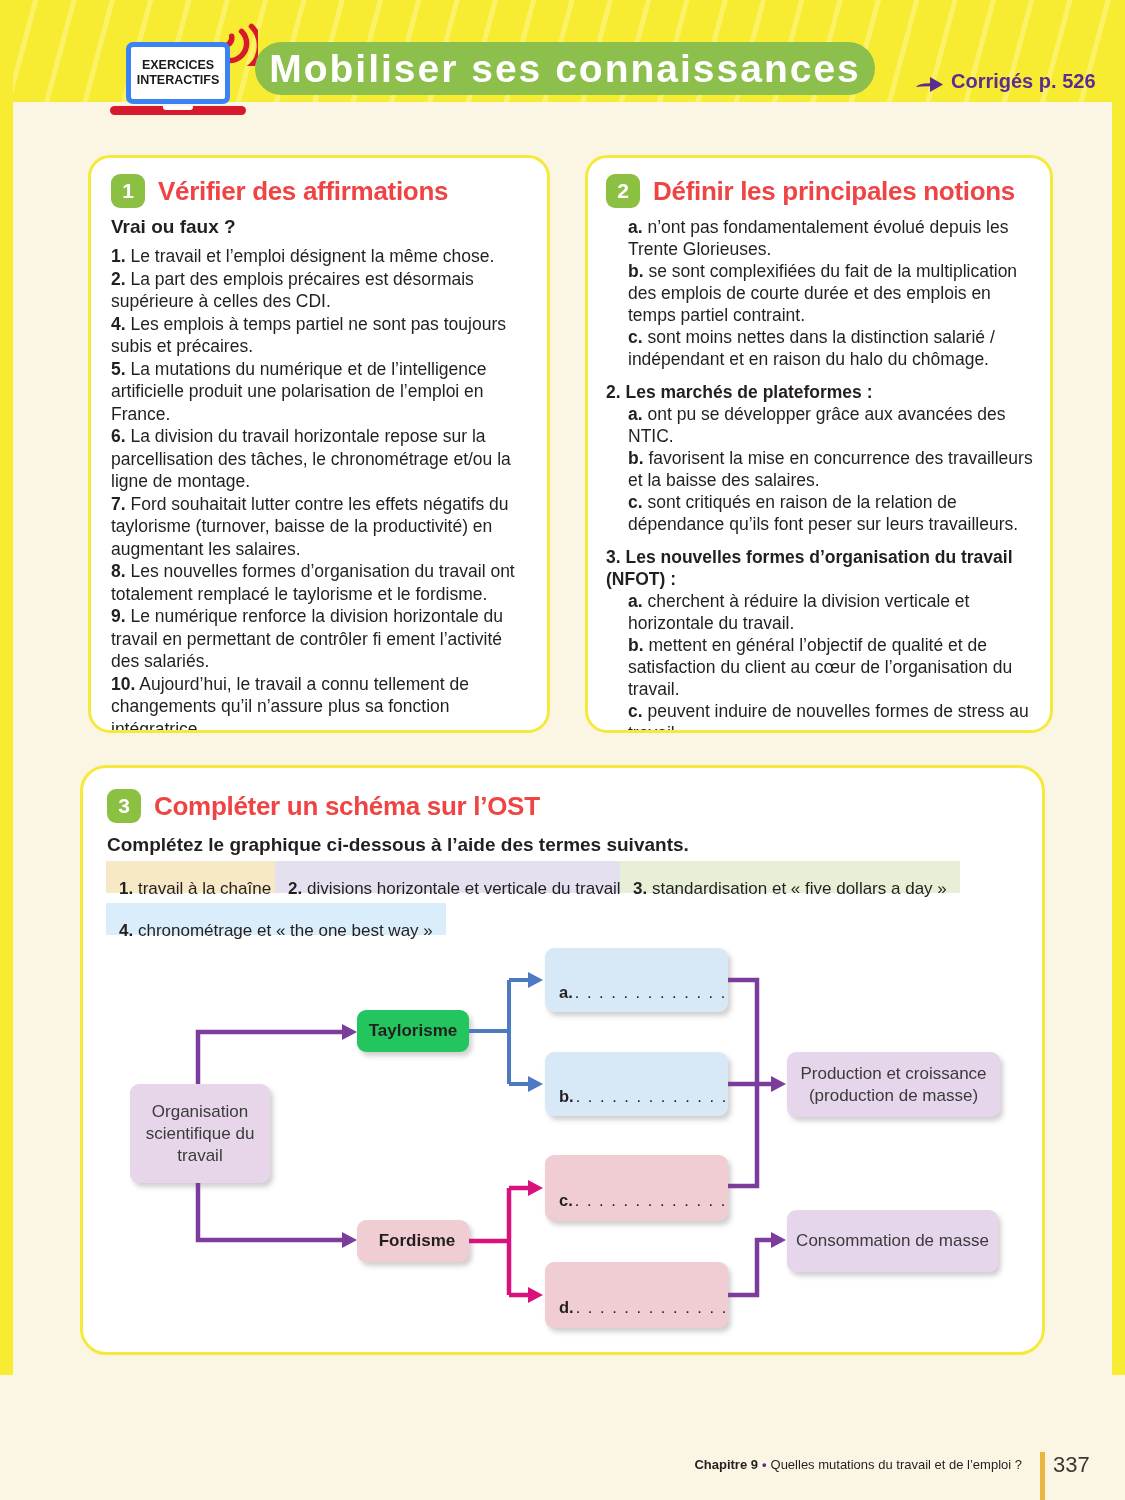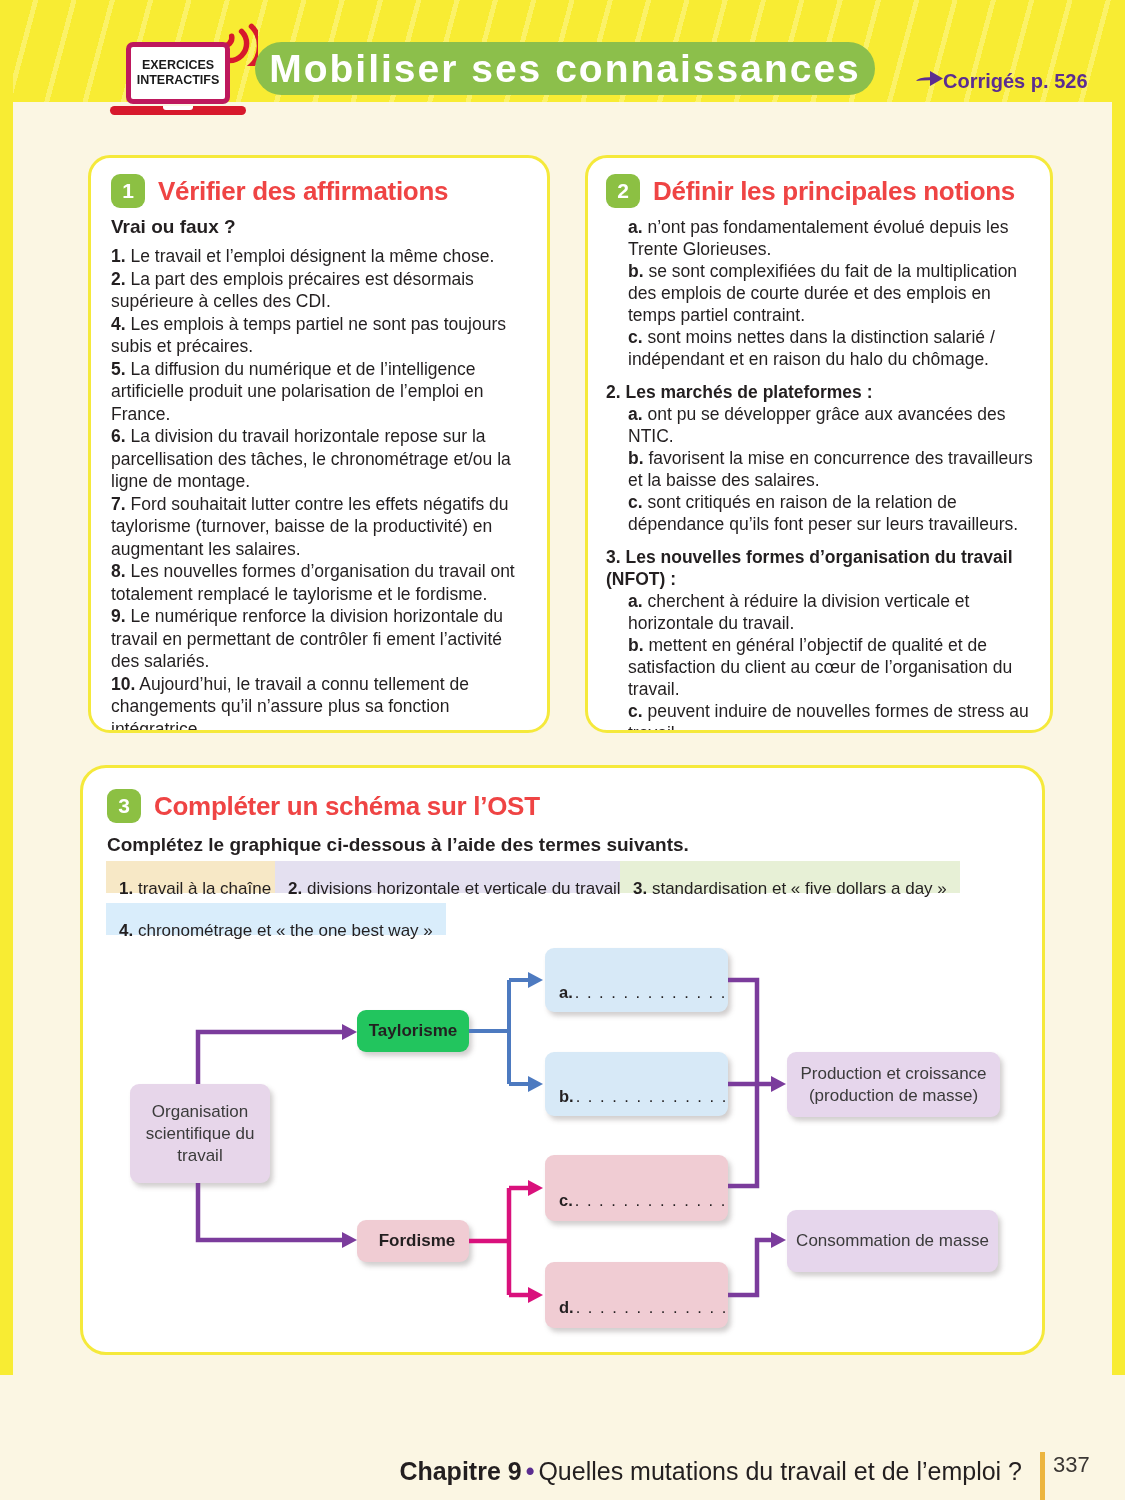--- a/index.html
+++ b/index.html
@@ -12,27 +12,27 @@
   .side-border { position:absolute; top:0; width:13px; height:1375px; background:#F8EC33; }
   .side-border.left { left:0; } .side-border.right { right:0; }
 
   
   .banner { position:absolute; left:255px; top:42px; width:620px; height:53px;
     background:#8CBF4B; border-radius:27px; display:flex; align-items:center; justify-content:center; }
   .banner span { color:#fff; font-size:39px; font-weight:bold; letter-spacing:2px; }
 
   .badge-laptop { position:absolute; left:126px; top:36px; width:104px; height:80px; }
   .laptop-screen { position:absolute; left:0; top:6px; width:104px; height:62px; background:#fff;
-    border:5px solid #be185d; border-radius:7px; display:flex; flex-direction:column; align-items:center; justify-content:center; }
+    border:5px solid #3b82f6; border-radius:7px; display:flex; flex-direction:column; align-items:center; justify-content:center; }
   .laptop-screen span { font-size:12.5px; font-weight:bold; color:#1a1a1a; line-height:15px; }
   .laptop-base { position:absolute; left:-16px; top:70px; width:136px; height:9px; background:#D7192C; border-radius:5px; }
   .laptop-base .notch { position:absolute; left:53px; top:0; width:30px; height:4px; background:#fff; border-radius:0 0 3px 3px; }
   .wifi { position:absolute; right:-28px; top:-26px; }
 
-  .corriges { position:absolute; left:916px; top:70px; display:flex; align-items:flex-start; }
+  .corriges { position:absolute; left:916px; top:70px; display:flex; align-items:flex-end; gap:8px; }
   .corriges span { color:#5B2D90; font-size:20px; font-weight:bold; }
 
   
   .exo-box { position:absolute; background:#fff; border:3px solid #F5E93B; border-radius:22px; overflow:hidden; }
   #box1 { left:88px; top:155px; width:462px; height:578px; padding:16px 20px; }
   #box2 { left:585px; top:155px; width:468px; height:578px; padding:16px 16px 16px 18px; }
   #box3 { left:80px; top:765px; width:965px; height:590px; border-radius:26px; }
 
   .exo-head { display:flex; align-items:center; gap:13px; margin-bottom:8px; }
   .num-badge { width:34px; height:34px; background:#8CC043; border-radius:9px; color:#fff;
@@ -71,21 +71,21 @@
   .slot .dots { letter-spacing:1.5px; }
   #n-a { left:545px; top:948px;  width:183px; height:64px; background:#D7E9F7; }
   #n-b { left:545px; top:1052px; width:183px; height:64px; background:#D7E9F7; }
   #n-c { left:545px; top:1155px; width:183px; height:66px; background:#F0CCD3; }
   #n-d { left:545px; top:1262px; width:183px; height:66px; background:#F0CCD3; }
   #n-prod { left:787px; top:1052px; width:213px; height:65px; background:#E6D6EC; flex-direction:column; }
   #n-cons { left:787px; top:1210px; width:211px; height:62px; background:#E6D6EC; }
   .arrows { position:absolute; left:80px; top:765px; pointer-events:none; }
 
   
-  .footer-text { position:absolute; left:0; top:1457px; width:1022px; text-align:right; font-size:25px; }
+  .footer-text { position:absolute; left:0; top:1457px; width:1022px; text-align:right; font-size:13px; }
   .footer-text b { font-weight:bold; }
   .footer-text .sep { color:#5B2D90; font-weight:bold; padding:0 4px; }
   .footer-bar { position:absolute; left:1040px; top:1452px; width:5px; height:48px; background:#ECB53F; }
   .footer-page { position:absolute; left:1053px; top:1452px; font-size:22px; color:#3a3633; }
 </style>
 </head>
 <body>
 
 <div class="page">
 
@@ -123,21 +123,21 @@
 
   <div class="exo-box" id="box1">
     <div class="exo-head">
       <div class="num-badge">1</div>
       <div class="exo-title">Vérifier des affirmations</div>
     </div>
     <div class="subtitle">Vrai ou faux ?</div>
     <p class="statement"><b>1.</b> <span>Le travail et l’emploi désignent la même chose.</span></p>
     <p class="statement"><b>2.</b> <span>La part des emplois précaires est désormais supérieure à celles des CDI.</span></p>
     <p class="statement"><b>4.</b> <span>Les emplois à temps partiel ne sont pas toujours subis et précaires.</span></p>
-    <p class="statement"><b>5.</b> <span>La diffusion du numérique et de l’intelligence artificielle produit une polarisation de l’emploi en France.</span></p>
+    <p class="statement"><b>5.</b> <span>La mutations du numérique et de l’intelligence artificielle produit une polarisation de l’emploi en France.</span></p>
     <p class="statement"><b>6.</b> <span>La division du travail horizontale repose sur la parcellisation des tâches, le chronométrage et/ou la ligne de montage.</span></p>
     <p class="statement"><b>7.</b> <span>Ford souhaitait lutter contre les effets négatifs du taylorisme (turnover, baisse de la productivité) en augmentant les salaires.</span></p>
     <p class="statement"><b>8.</b> <span>Les nouvelles formes d’organisation du travail ont totalement remplacé le taylorisme et le fordisme.</span></p>
     <p class="statement"><b>9.</b> <span>Le numérique renforce la division horizontale du travail en permettant de contrôler fi ement l’activité des salariés.</span></p>
     <p class="statement"><b>10.</b> <span>Aujourd’hui, le travail a connu tellement de changements qu’il n’assure plus sa fonction intégratrice.</span></p>
   </div>
 
   <div class="exo-box" id="box2">
     <div class="exo-head">
       <div class="num-badge">2</div>

